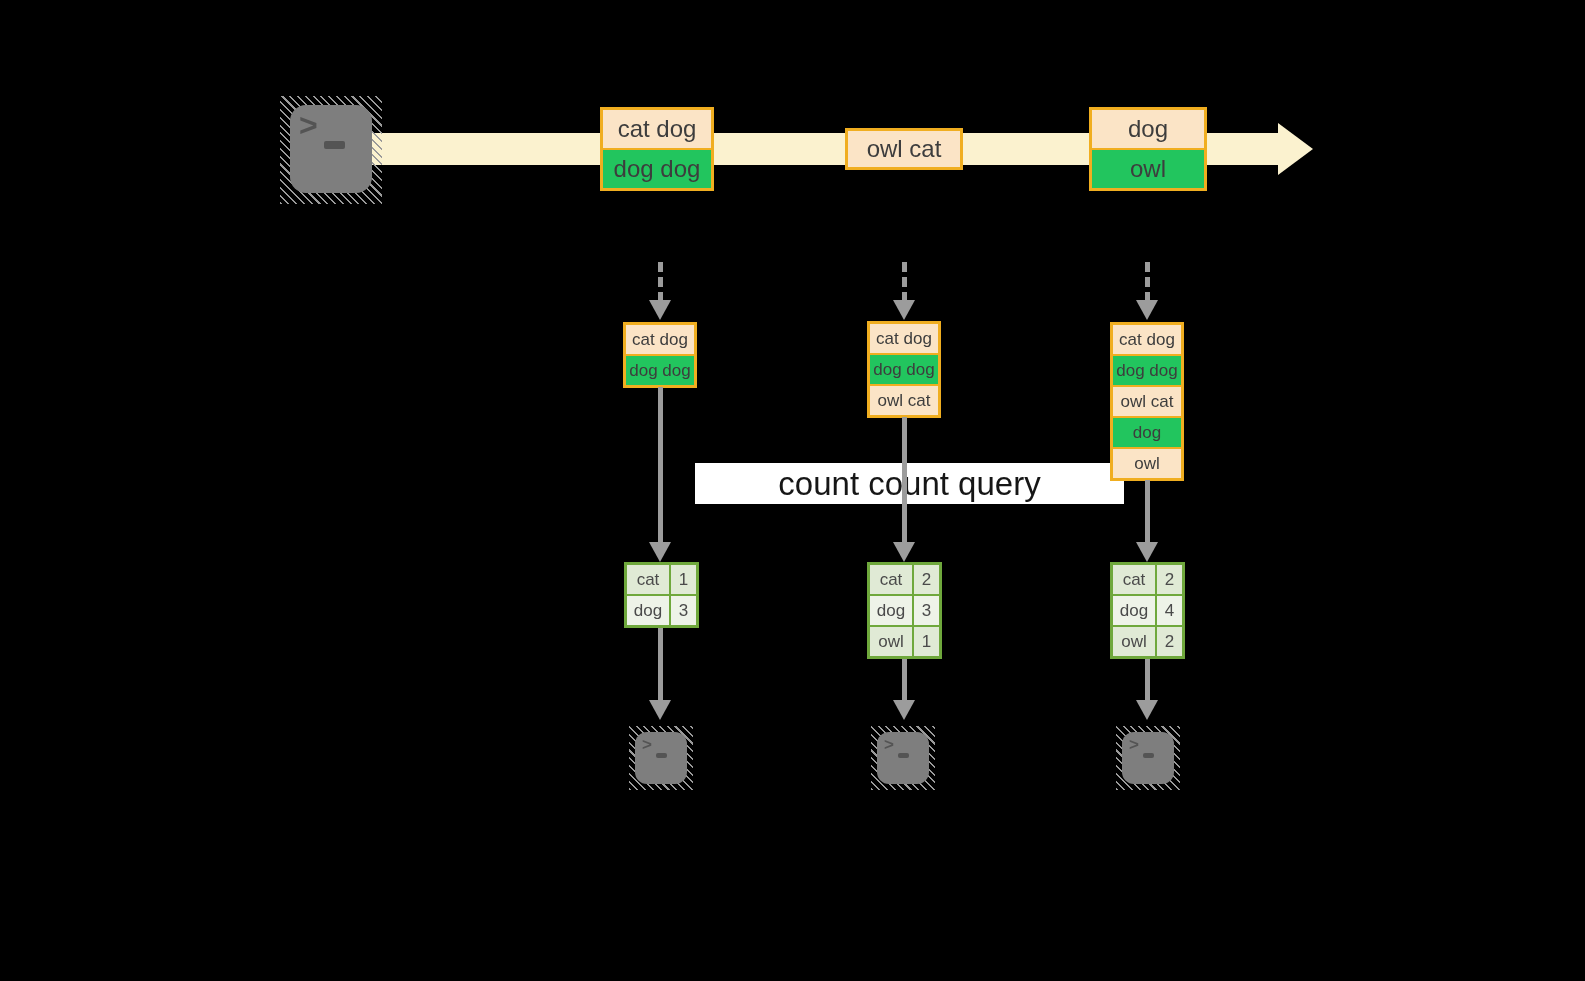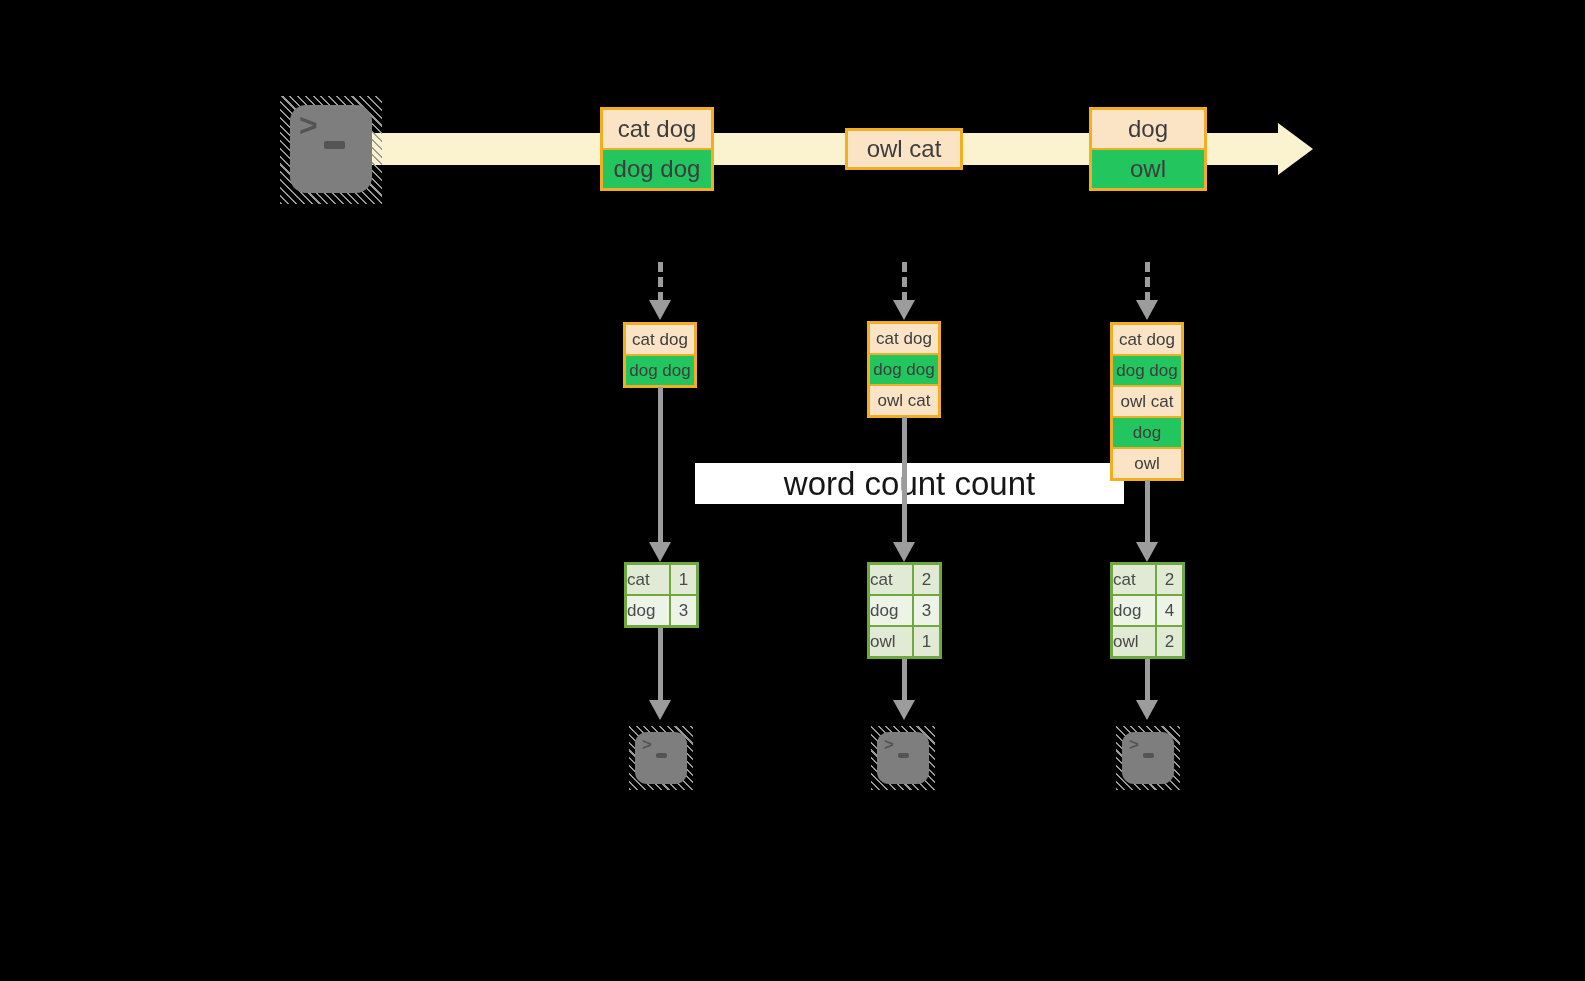--- a/index.html
+++ b/index.html
@@ -21,21 +21,21 @@
 
   
   .buf-box{position:absolute;border:3px solid #f0ae20;box-sizing:border-box;z-index:4;}
   .buf-row{height:29px;line-height:29px;text-align:center;font-size:17px;color:#3d3d3d;}
   .buf-row + .buf-row{border-top:2px solid #f0ae20;}
 
   
   .cnt-table{position:absolute;border:3px solid #6fa83c;box-sizing:border-box;z-index:4;}
   .cnt-row{display:flex;height:29px;line-height:29px;font-size:17px;color:#4a4a4a;}
   .cnt-row + .cnt-row{border-top:2px solid #6fa83c;}
-  .cnt-word{width:42px;text-align:left;border-right:2px solid #6fa83c;}
+  .cnt-word{width:42px;text-align:center;border-right:2px solid #6fa83c;}
   .cnt-val{flex:1;text-align:center;}
   .grow-a{background:#e0ead5;}
   .grow-b{background:#eef3e8;}
 
   
   .vline{position:absolute;width:5px;background:#9c9c9c;z-index:5;}
   .dash-line{position:absolute;width:0;border-left:5px dashed #9c9c9c;z-index:5;}
   .head-down{position:absolute;width:0;height:0;z-index:5;
              border-left:11px solid transparent;border-right:11px solid transparent;
              border-top:20px solid #9c9c9c;}
@@ -95,21 +95,21 @@
     <div class="buf-row row-a">owl cat</div>
   </div>
   <div class="buf-box" style="left:1110px;top:322px;width:74px">
     <div class="buf-row row-a">cat dog</div>
     <div class="buf-row row-b">dog dog</div>
     <div class="buf-row row-a">owl cat</div>
     <div class="buf-row row-b">dog</div>
     <div class="buf-row row-a">owl</div>
   </div>
 
-  <div class="query-band" style="left:695px;top:463px;width:429px;height:41px">word count count</div>
+  <div class="query-band" style="left:695px;top:463px;width:429px;height:41px">count count query</div>
 
   <div class="vline" style="left:658px;top:387px;height:158px"></div>
   <div class="head-down" style="left:649px;top:542px"></div>
   <div class="vline" style="left:902px;top:417px;height:128px"></div>
   <div class="head-down" style="left:893px;top:542px"></div>
   <div class="vline" style="left:1145px;top:480px;height:65px"></div>
   <div class="head-down" style="left:1136px;top:542px"></div>
 
   <div class="cnt-table" style="left:624px;top:562px;width:75px">
     <div class="cnt-row grow-a">

